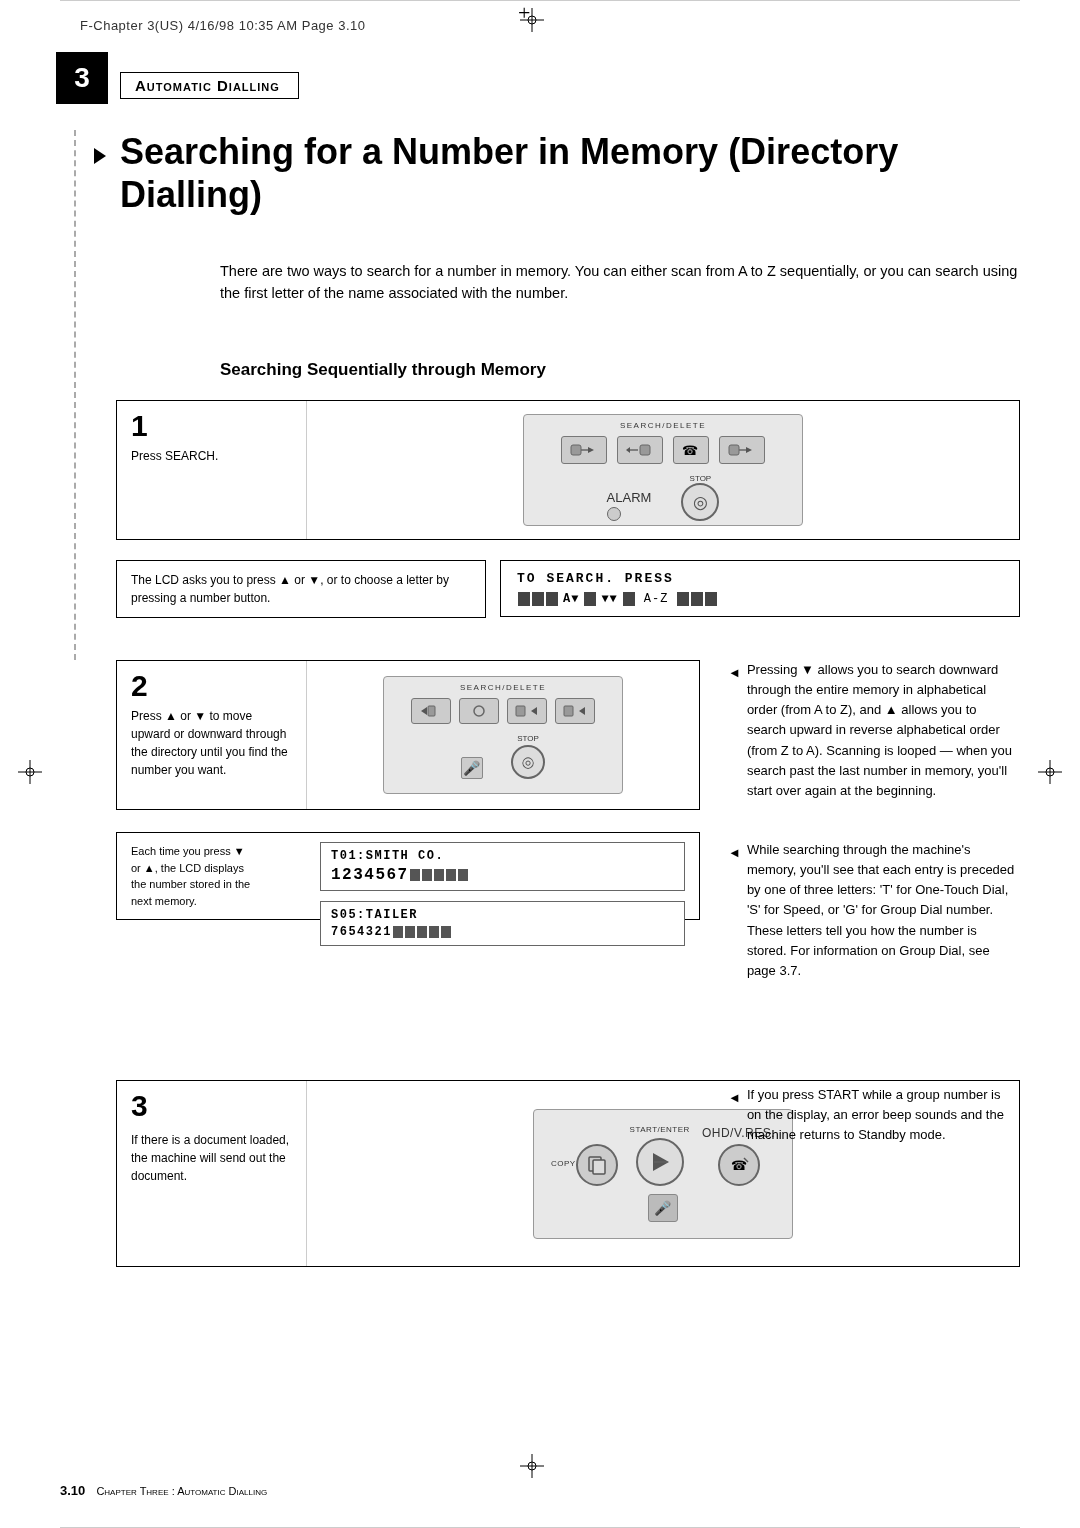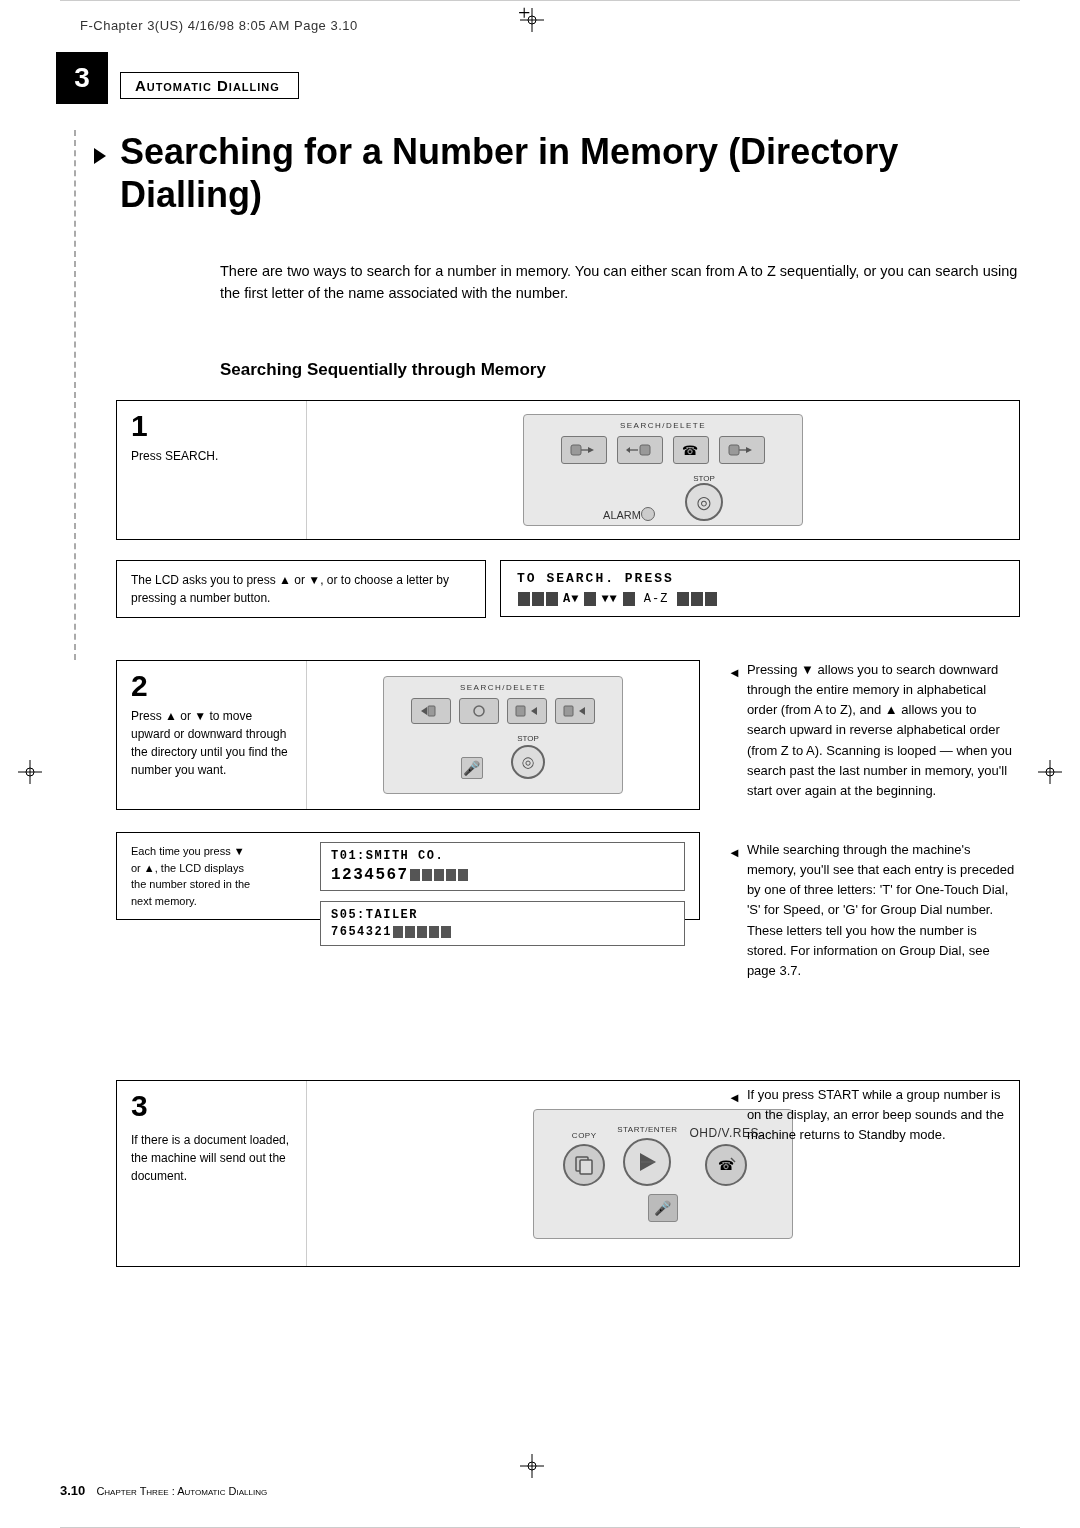--- a/index.html
+++ b/index.html
@@ -166,21 +166,21 @@
       flex-shrink: 0;
       margin-right: 6px;
       margin-top: 3px;
     }
   </style>
 </head>
 <body>
 
 <div class="page">
 
-  <div class="top-meta">F-Chapter 3(US)   4/16/98  8:05 AM   Page 3.10</div>
+  <div class="top-meta">F-Chapter 3(US)   4/16/98  10:35 AM   Page 3.10</div>
 
   <div class="crosshair" style="position:absolute; top:8px; left:520px;">
     <svg width="24" height="24" viewBox="0 0 24 24">
         <line x1="12" y1="0" x2="12" y2="24" stroke="#000" stroke-width="1"></line>
         <line x1="0" y1="12" x2="24" y2="12" stroke="#000" stroke-width="1"></line>
         <circle cx="12" cy="12" r="4" fill="none" stroke="#000" stroke-width="1"></circle>
       </svg>
   </div>
 
   <div class="chapter-box">
@@ -243,21 +243,21 @@
             <div style="width:46px; height:28px; background:#ccc; border:1.5px solid #777; border-radius:3px; display:flex; align-items:center; justify-content:center;">
               <svg width="28" height="18" viewBox="0 0 28 18">
                 <rect x="1" y="4" width="10" height="10" rx="2" fill="#999" stroke="#666" stroke-width="1"></rect>
                 <line x1="11" y1="9" x2="18" y2="9" stroke="#666" stroke-width="1.5"></line>
                 <polygon points="18,6 24,9 18,12" fill="#555"></polygon>
               </svg>
             </div>
           </div>
 
           <div style="display:flex; gap:30px; margin-top:10px; align-items:flex-end;">
-            <div style="display:flex; flex-direction:row; align-items:flex-end; font-size:11px; font-family:Arial,sans-serif; color:#333;">
+            <div style="display:flex; flex-direction:column; align-items:flex-start; font-size:13px; font-family:Arial,sans-serif; color:#333;">
               <span>ALARM</span>
               <div style="width:14px; height:14px; border-radius:50%; border:1.5px solid #666; margin-top:2px; background:#ccc;"></div>
             </div>
             <div style="display:flex; flex-direction:column; align-items:center; font-size:8px; font-family:Arial,sans-serif; color:#333;">
               <span>STOP</span>
               <div style="width:38px; height:38px; border-radius:50%; border:2px solid #666; display:flex; align-items:center; justify-content:center; background:#ddd;">
                 <span style="font-size:17px; color:#555;">◎</span>
               </div>
             </div>
           </div>
@@ -394,21 +394,21 @@
     <div style="display:flex; align-items:stretch; min-height:185px;">
       <div style="width:190px; padding:10px 12px 10px 14px; border-right:1px solid #ccc;">
         <div class="step-num">3</div>
         <div class="step-desc" style="margin-top:10px;">If there is a document loaded, the machine will send out the document.</div>
       </div>
       <div style="flex:1; display:flex; align-items:center; justify-content:center; padding:10px;">
 
         <div style="width:260px; height:130px; background:#e8e8e8; border:1px solid #999; border-radius:4px; display:flex; flex-direction:column; align-items:center; justify-content:center; padding:8px;">
           <div style="display:flex; gap:12px; align-items:flex-end; justify-content:center;">
 
-            <div style="display:flex; flex-direction:column; align-items:center;">
+            <div style="display:flex; flex-direction:row; align-items:center;">
               <div style="font-size:8px; font-family:Arial,sans-serif; letter-spacing:0.5px; margin-bottom:4px; color:#333;">COPY</div>
               <div style="width:42px; height:42px; border-radius:50%; border:2px solid #666; background:#ccc; display:flex; align-items:center; justify-content:center;">
                 <svg width="22" height="22" viewBox="0 0 22 22">
                   <rect x="3" y="3" width="12" height="14" rx="1" fill="none" stroke="#555" stroke-width="1.5"></rect>
                   <rect x="7" y="6" width="12" height="14" rx="1" fill="#ddd" stroke="#555" stroke-width="1.5"></rect>
                 </svg>
               </div>
             </div>
 
             <div style="display:flex; flex-direction:column; align-items:center;">

